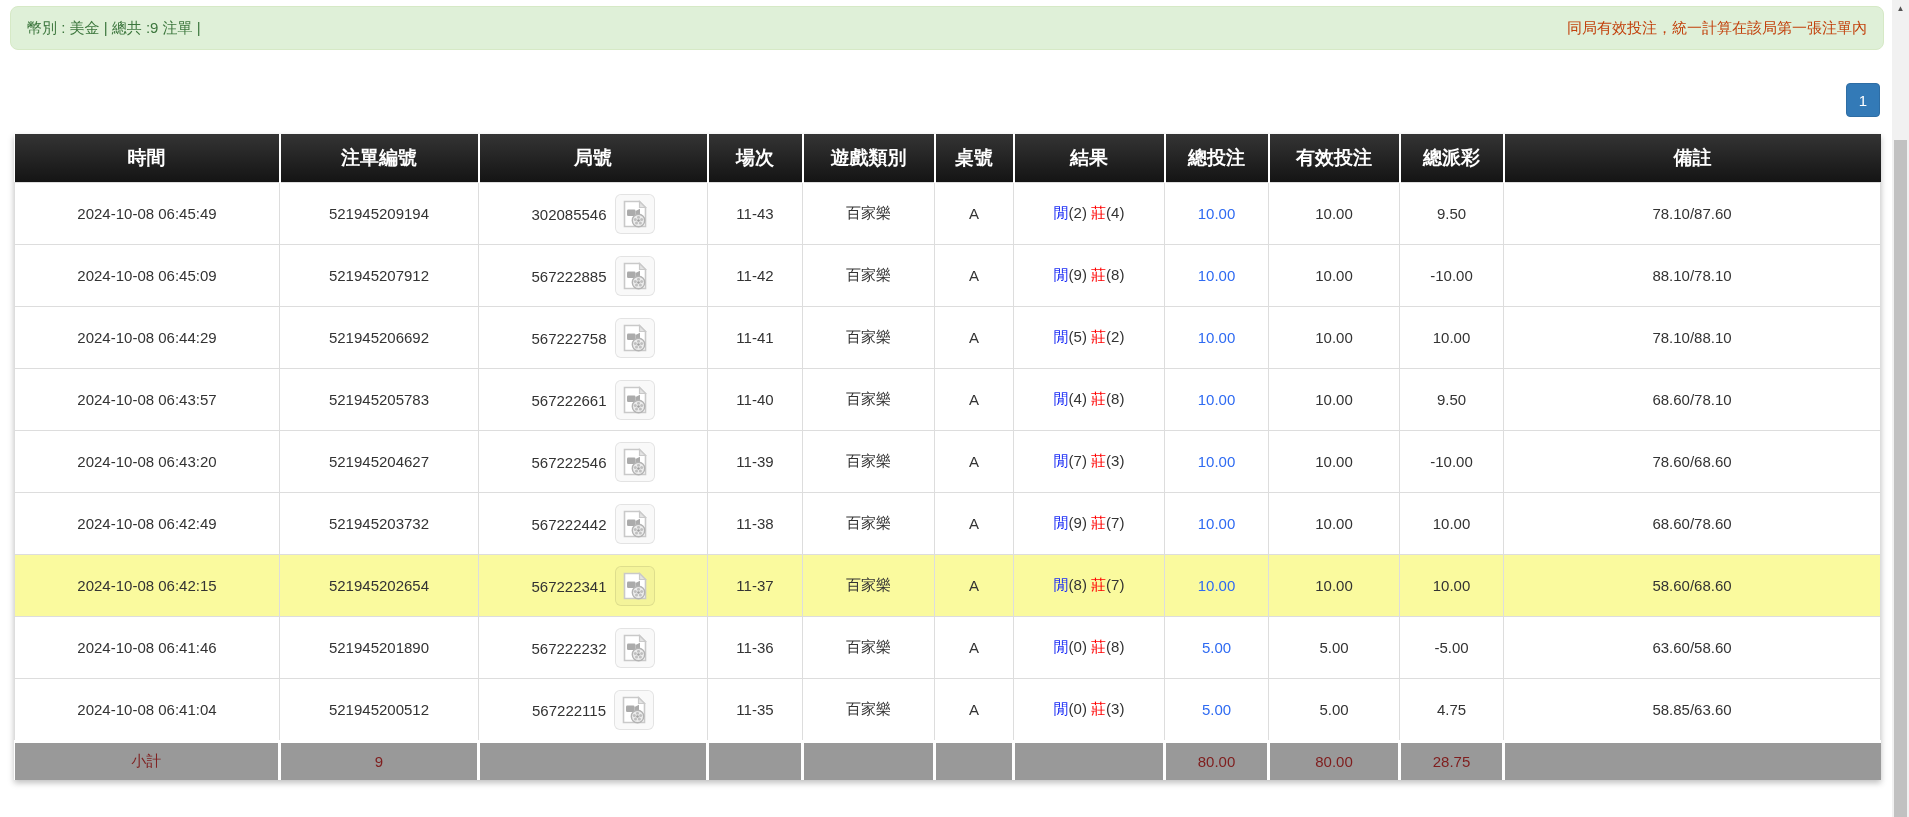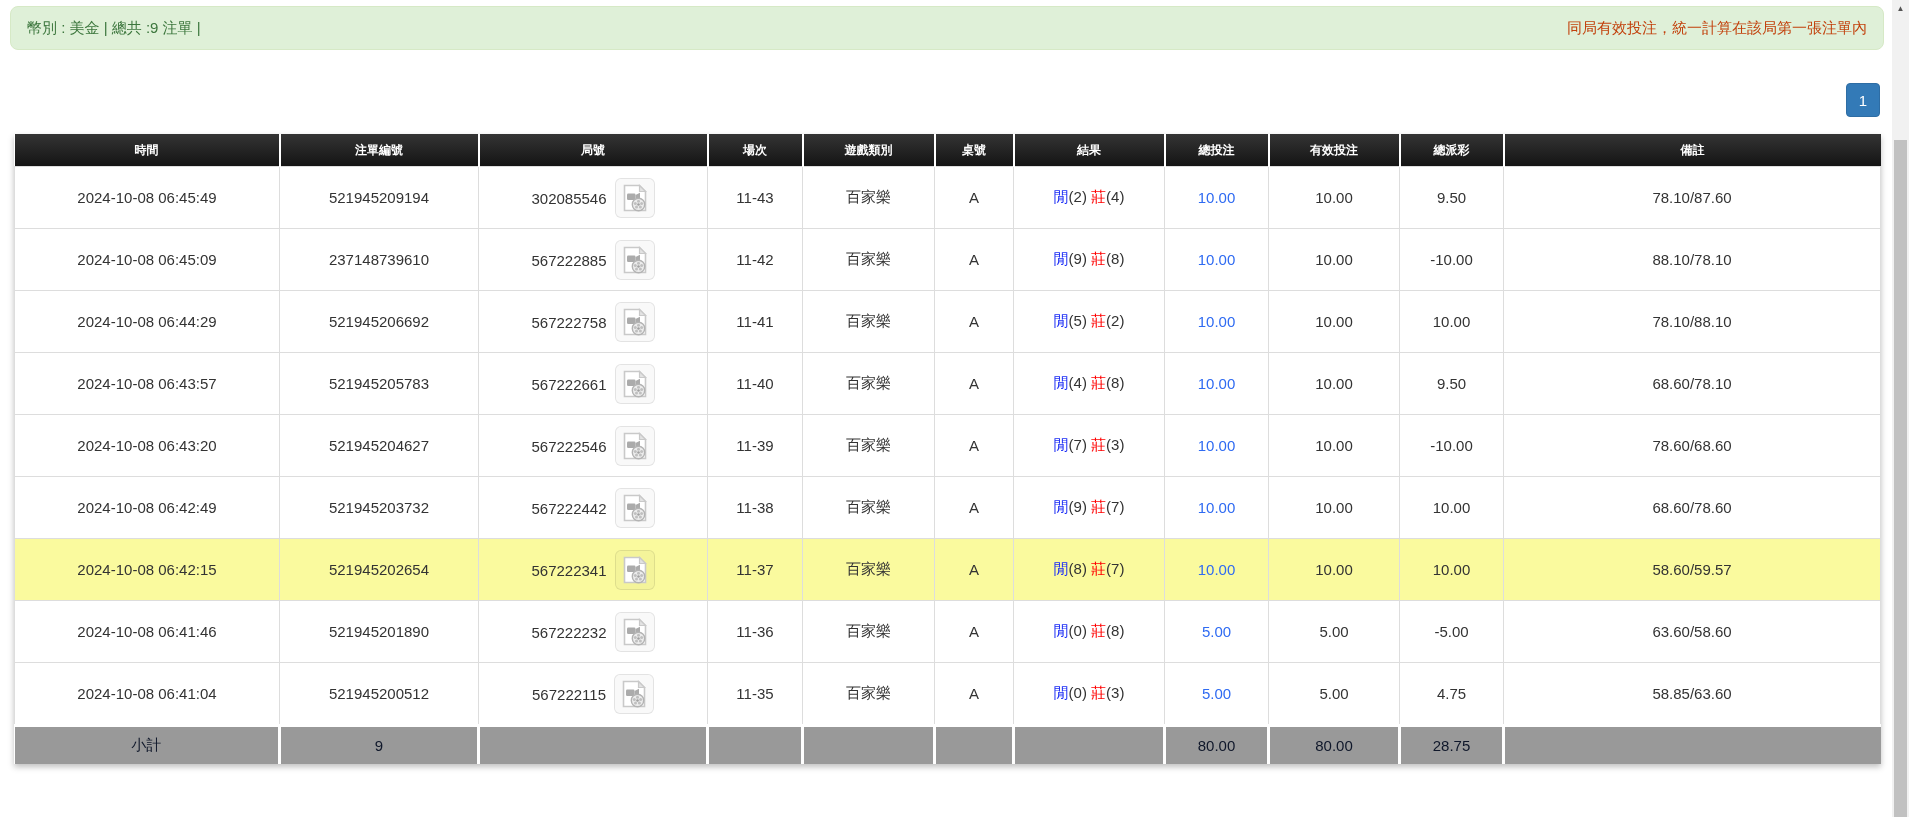--- a/index.html
+++ b/index.html
@@ -43,25 +43,25 @@
   table.records {
     position: absolute; left: 14px; top: 134px;
     width: 1866px;
     border-collapse: collapse;
     table-layout: fixed;
     box-shadow: 0 3px 6px rgba(0,0,0,0.25);
   }
   table.records thead th {
     background: linear-gradient(#343434, #141414);
     color: #ffffff;
-    font-size: 12px;
+    font-size: 19px;
     font-weight: bold;
     height: 32px;
     border-left: 2px solid #ffffff;
-    padding: 0;
+    padding: 8px;
     text-align: center;
   }
   table.records thead th:first-child { border-left: none; }
 
   table.records tbody td {
     height: 61px;
     background: #ffffff;
     border: 1px solid #dddddd;
     text-align: center;
     vertical-align: middle;
@@ -69,21 +69,21 @@
     color: #333333;
     padding: 0;
   }
   table.records tbody tr.highlight td { background: #fafa9e; }
 
   table.records tfoot td {
     height: 37px;
     background: #999999;
     border: 3px solid #ffffff;
     border-bottom: none;
-    color: #0f172a;
+    color: #7f1d1d;
     font-size: 15px;
     text-align: center;
     vertical-align: middle;
     padding: 0;
   }
   table.records tfoot td:first-child { border-left: none; }
   table.records tfoot td:last-child { border-right: none; }
 
   .bet-link { color: #2f6bf2; text-decoration: none; cursor: pointer; }
   .res-player { color: #1b2cf5; }
@@ -183,21 +183,21 @@
         <td>百家樂</td>
         <td>A</td>
         <td><span class="res-player">閒</span><span>(2) </span><span class="res-banker">莊</span><span>(4)</span></td>
         <td><a class="bet-link">10.00</a></td>
         <td>10.00</td>
         <td>9.50</td>
         <td>78.10/87.60</td>
       </tr>
       <tr>
         <td>2024-10-08 06:45:09</td>
-        <td>237148739610</td>
+        <td>521945207912</td>
         <td><span class="round-num">567222885</span><button class="video-btn">
   <svg width="26" height="28" viewBox="0 0 26 28">
     <path d="M2.5 1.5 h15 l6 6 v19 h-21 z" fill="#ffffff" stroke="#c9c9c9" stroke-width="1.6"></path>
     <path d="M17.5 1.5 v6 h6 z" fill="#e3e3e3" stroke="#c9c9c9" stroke-width="1.2"></path>
     <rect x="5" y="9.5" width="8.5" height="6.5" rx="1.2" fill="#ababab"></rect>
     <path d="M13.5 11 l4.5 -2.2 v7.4 l-4.5 -2.2 z" fill="#ababab"></path>
     <circle cx="16.5" cy="20.5" r="6.2" fill="#ececec" stroke="#b3b3b3" stroke-width="1.4"></circle>
     <circle cx="16.5" cy="20.5" r="1.3" fill="#a0a0a0"></circle>
     <circle cx="16.5" cy="17.2" r="1.5" fill="#c0c0c0"></circle>
     <circle cx="19.6" cy="19.4" r="1.5" fill="#c0c0c0"></circle>
@@ -341,21 +341,21 @@
     <circle cx="13.3" cy="19.4" r="1.5" fill="#c0c0c0"></circle>
   </svg>
 </button></td>
         <td>11-37</td>
         <td>百家樂</td>
         <td>A</td>
         <td><span class="res-player">閒</span><span>(8) </span><span class="res-banker">莊</span><span>(7)</span></td>
         <td><a class="bet-link">10.00</a></td>
         <td>10.00</td>
         <td>10.00</td>
-        <td>58.60/59.57</td>
+        <td>58.60/68.60</td>
       </tr>
       <tr>
         <td>2024-10-08 06:41:46</td>
         <td>521945201890</td>
         <td><span class="round-num">567222232</span><button class="video-btn">
   <svg width="26" height="28" viewBox="0 0 26 28">
     <path d="M2.5 1.5 h15 l6 6 v19 h-21 z" fill="#ffffff" stroke="#c9c9c9" stroke-width="1.6"></path>
     <path d="M17.5 1.5 v6 h6 z" fill="#e3e3e3" stroke="#c9c9c9" stroke-width="1.2"></path>
     <rect x="5" y="9.5" width="8.5" height="6.5" rx="1.2" fill="#ababab"></rect>
     <path d="M13.5 11 l4.5 -2.2 v7.4 l-4.5 -2.2 z" fill="#ababab"></path>

